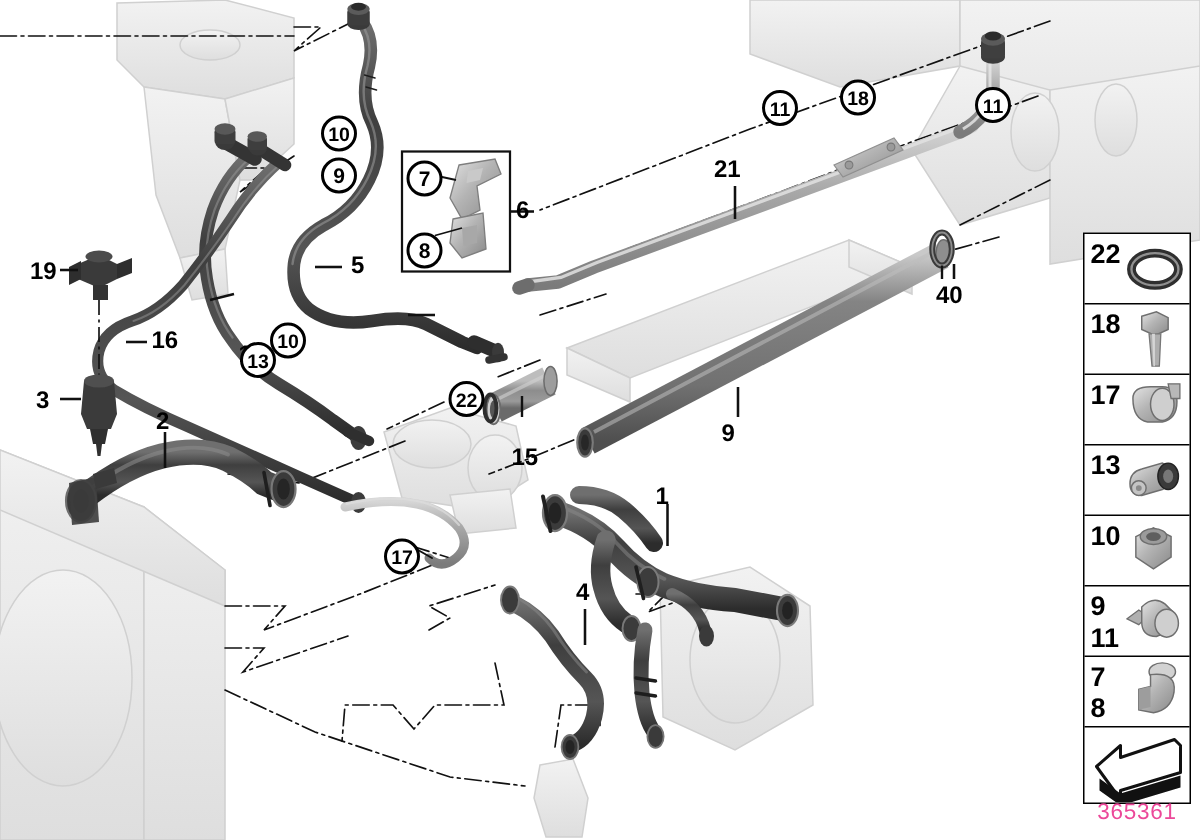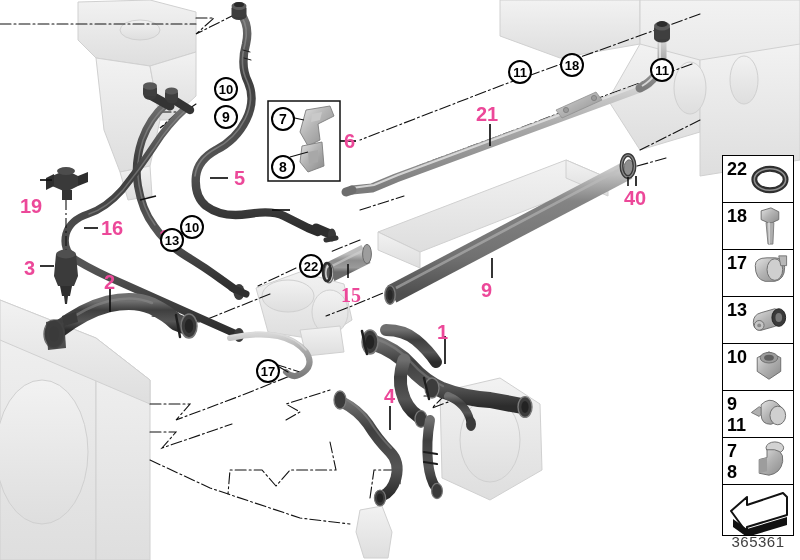--- a/index.html
+++ b/index.html
@@ -2,42 +2,42 @@
 <html><head>
 <meta charset="utf-8">
 <style>
   html,body{margin:0;padding:0;background:#fff;}
   body{width:800px;height:560px;overflow:hidden;
        font-family:"Liberation Sans",sans-serif;color:#000;}
   #stage{position:relative;width:800px;height:560px;background:#ffffff;}
   svg#diagram{position:absolute;left:0;top:0;width:800px;height:560px;}
 
   
-  .lbl{position:absolute;font-weight:bold;font-size:20px;line-height:20px;
-       color:#ec4899;white-space:nowrap;font-family:"Liberation Sans",sans-serif;}
+  .lbl{position:absolute;font-weight:bold;font-size:16px;line-height:20px;
+       color:#000000;white-space:nowrap;font-family:"Liberation Sans",sans-serif;}
   .circ{position:absolute;width:24px;height:24px;border:2px solid #000;
         border-radius:50%;background:#fff;box-sizing:border-box;
         display:flex;align-items:center;justify-content:center;
         font-weight:bold;font-size:14px;font-family:"Liberation Sans",sans-serif;}
   .circ.small{font-size:13px;}
 
   
   #legend{position:absolute;left:722px;top:155px;width:72px;
           border:1.5px solid #000;box-sizing:border-box;background:#fff;}
   .lgrow{position:relative;height:47px;border-bottom:1.5px solid #000;
          box-sizing:border-box;overflow:hidden;}
   .lgrow:last-child{border-bottom:none;}
   .lgnum{position:absolute;left:4px;top:4px;font-weight:bold;font-size:18px;
          line-height:18px;}
   .lgnum2{position:absolute;left:4px;bottom:3px;font-weight:bold;font-size:18px;
           line-height:18px;}
   .lgart{position:absolute;right:2px;top:0;bottom:0;width:46px;}
   .lgart svg{width:100%;height:100%;}
   #partnum{position:absolute;left:722px;top:533px;width:72px;text-align:center;
-           font-size:15px;font-weight:normal;letter-spacing:.5px;color:#404040;}
+           font-size:15px;font-weight:normal;letter-spacing:.5px;color:#ec4899;}
 </style>
 </head>
 <body>
 
 <div id="stage">
 
   <svg id="diagram" viewBox="0 0 800 560">
     <defs>
       <linearGradient id="gHoseD" x1="0" y1="0" x2="0" y2="1">
         <stop offset="0%" stop-color="#6f6f6f"></stop>
@@ -331,23 +331,23 @@
   </svg>
 
   <div class="lbl" style="left:437px;top:322px;">1</div>
   <div class="lbl" style="left:104px;top:272px;">2</div>
   <div class="lbl" style="left:24px;top:258px;">3</div>
   <div class="lbl" style="left:384px;top:386px;">4</div>
   <div class="lbl" style="left:234px;top:168px;">5</div>
   <div class="lbl" style="left:344px;top:131px;">6</div>
   <div class="lbl" style="left:159px;top:187px;margin-top:40px;">12</div>
   <div class="lbl" style="left:481px;top:280px;">9</div>
-  <div class="lbl" style="left:341px;top:285px;font-family:Liberation Serif, serif;">15</div>
+  <div class="lbl" style="left:341px;top:296px;">15</div>
   <div class="lbl" style="left:101px;top:218px;">16</div>
-  <div class="lbl" style="left:20px;top:172px;margin-top:24px;">19</div>
+  <div class="lbl" style="left:20px;top:172px;">19</div>
   <div class="lbl" style="left:624px;top:188px;">40</div>
   <div class="lbl" style="left:476px;top:104px;">21</div>
 
   <div class="circ" style="left:271px;top:107px;">7</div>
   <div class="circ" style="left:271px;top:155px;">8</div>
   <div class="circ" style="left:214px;top:105px;">9</div>
   <div class="circ small" style="left:214px;top:77px;">10</div>
   <div class="circ small" style="left:180px;top:215px;">10</div>
   <div class="circ small" style="left:508px;top:60px;">11</div>
   <div class="circ small" style="left:650px;top:58px;">11</div>

